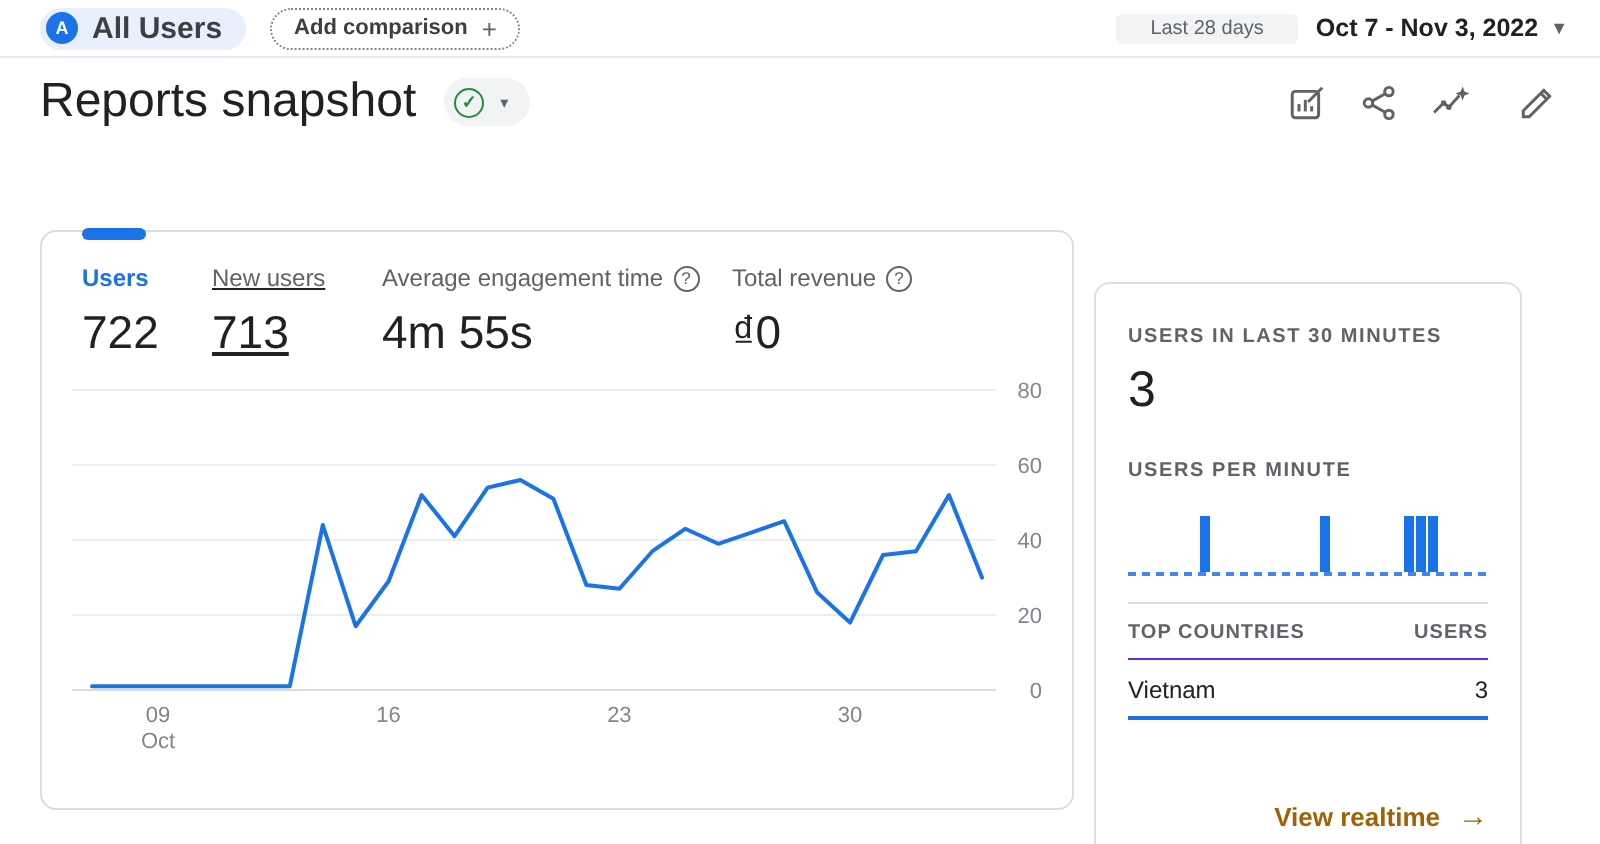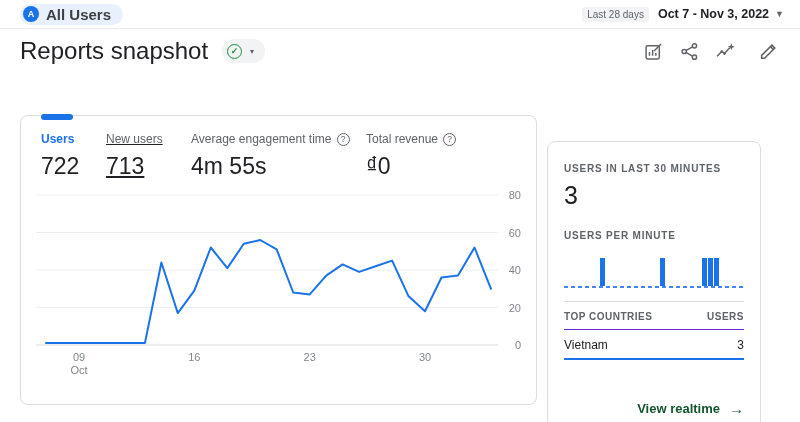--- a/index.html
+++ b/index.html
@@ -16,21 +16,21 @@
   .chip-all { display:inline-flex; align-items:center; gap:7px; height:21px;
     background:#e8f0fe; border-radius:11px; padding:0 12px 0 3px; cursor:pointer; }
   .avatar { width:16px; height:16px; border-radius:50%; background:#1a73e8; color:#fff;
     font-size:9px; font-weight:bold; display:flex; align-items:center; justify-content:center; }
   .chip-all .lbl { font-size:15px; font-weight:bold; color:#3c4043; }
   .chip-add { display:inline-flex; align-items:center; gap:7px; height:21px; margin-left:12px;
     border:1px dotted #80868b; border-radius:12px; padding:0 11px; background:#fff;
     font-size:11px; font-weight:bold; color:#3c4043; cursor:pointer; }
   .chip-add .plus { font-size:13px; font-weight:normal; color:#5f6368; }
   .topbar-right { margin-left:auto; display:flex; align-items:center; cursor:pointer; }
-  .badge { background:#f1f3f4; color:#5f6368; font-size:10px; padding:2px 5px;
+  .badge { background:#f1f3f4; color:#5f6368; font-size:10px; padding:2px 17px;
     border-radius:3px; margin-right:9px; }
   .date-lbl { font-size:12.5px; font-weight:bold; color:#202124; }
   .caret { font-size:9px; color:#5f6368; margin-left:6px; }
 
   
   .header { position:absolute; top:29px; left:0; width:800px; height:44px;
     display:flex; align-items:center; padding:0 22px 0 20px; }
   .page-title { font-size:24px; color:#202124; }
   .status-pill { margin-left:14px; display:flex; align-items:center; gap:8px;
     background:#f1f3f4; border-radius:13px; height:24px; padding:0 11px 0 5px; cursor:pointer; }
@@ -70,30 +70,34 @@
   .baseline { position:absolute; left:0; right:0; bottom:0; height:2px;
     background:repeating-linear-gradient(90deg,#4285f4 0 4px,transparent 4px 7px); }
   .mbar { position:absolute; bottom:2px; width:5px; background:#1a73e8; }
   .rt-table { border-top:1px solid #dadce0; }
   .rt-thead { display:flex; justify-content:space-between; padding:9px 0 7px 0;
     font-size:10px; letter-spacing:.5px; font-weight:bold; color:#5f6368;
     border-bottom:1px solid #6d28d9; }
   .rt-row { display:flex; justify-content:space-between; padding:8px 0 6px 0;
     font-size:12px; color:#202124; border-bottom:2px solid #1a73e8; }
   .rt-link { position:absolute; right:16px; bottom:13px; display:flex; align-items:center;
-    gap:9px; color:#14532d; font-size:13px; font-weight:bold; cursor:pointer; }
+    gap:9px; color:#a16207; font-size:13px; font-weight:bold; cursor:pointer; }
   .rt-link .arrow { font-size:15px; }
 </style>
 </head>
 <body>
 
 <div class="topbar">
   <div class="chip-all">
     <span class="avatar">A</span>
     <span class="lbl">All Users</span>
+  </div>
+  <div class="chip-add">
+    <span>Add comparison</span>
+    <span class="plus">+</span>
   </div>
   <div class="topbar-right">
     <span class="badge">Last 28 days</span>
     <span class="date-lbl">Oct 7 - Nov 3, 2022</span>
     <span class="caret">▼</span>
   </div>
 </div>
 
 <div class="header">
   <span class="page-title">Reports snapshot</span>

